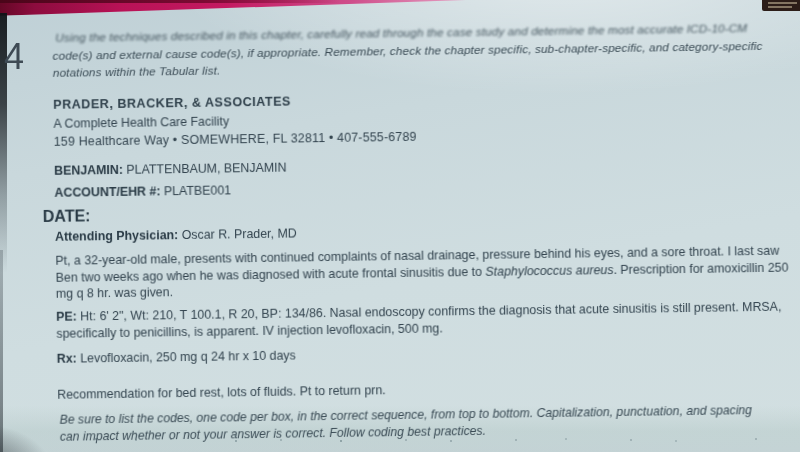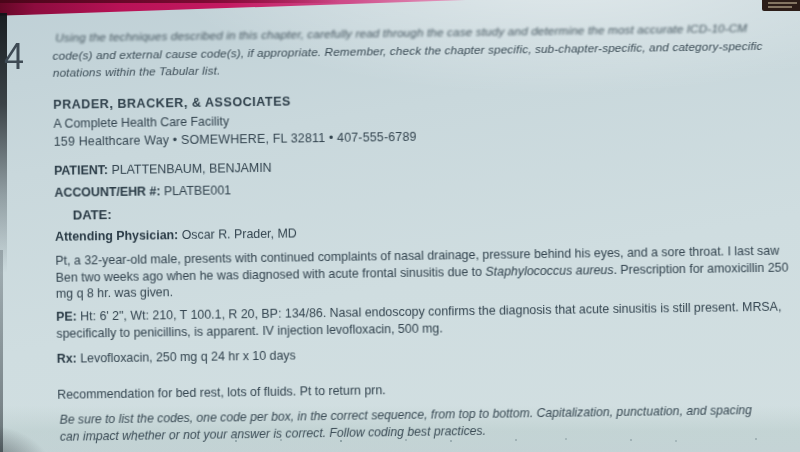--- a/index.html
+++ b/index.html
@@ -39,21 +39,21 @@
   .doc > div, .doc > p{position:absolute;margin:0;}
   .inst1{left:58px;top:26px;width:740px;font-size:11.8px;font-style:italic;white-space:nowrap;
     color:#45565f;filter:blur(.9px);letter-spacing:.1px;}
   .inst2{left:55px;top:43px;width:742px;font-size:11.8px;font-style:italic;line-height:17px;
     color:#3c4d57;filter:blur(.35px);letter-spacing:.1px;}
   .lh-name{left:55px;top:93px;font-size:12.6px;font-weight:700;letter-spacing:.5px;color:#2e3f4a;}
   .lh-tag{left:55px;top:112px;font-size:12.4px;}
   .lh-addr{left:55px;top:130px;font-size:12.4px;letter-spacing:.2px;}
   .row-patient{left:55px;top:159px;font-size:12.4px;}
   .row-account{left:55px;top:181px;font-size:12.4px;}
-  .row-date{left:73px;top:203px;font-size:13px;}
+  .row-date{left:43px;top:203px;font-size:16px;}
   .row-attending{left:55px;top:225px;font-size:12.4px;}
   .para-hpi{left:55px;top:248px;width:733px;font-size:12.4px;line-height:16.5px;}
   .para-pe{left:55px;top:304px;width:733px;font-size:12.4px;line-height:16.5px;}
   .row-rx{left:55px;top:347px;font-size:12.4px;}
   .row-rec{left:55px;top:383px;font-size:12.4px;}
   .para-footer{left:57px;top:407px;width:712px;font-size:12.2px;font-style:italic;line-height:17px;color:#3a4b55;}
   b{font-weight:700;color:#293a45;}
   .it{font-style:italic;}
   
   .specks{position:absolute;left:95px;top:438px;width:2px;height:2px;border-radius:50%;
@@ -87,21 +87,21 @@
   <div class="doc">
 
     <div class="inst1">Using the techniques described in this chapter, carefully read through the case study and determine the most accurate ICD-10-CM</div>
     <div class="inst2">code(s) and external cause code(s), if appropriate. Remember, check the chapter specific, sub-chapter-specific, and category-specific notations within the Tabular list.</div>
 
     <div class="lh-name">PRADER, BRACKER, &amp; ASSOCIATES</div>
     <div class="lh-tag">A Complete Health Care Facility</div>
     <div class="lh-addr">159 Healthcare Way • SOMEWHERE, FL 32811 • 407-555-6789</div>
 
     <div class="row-patient">
-      <b>PATIENT:</b>
+      <b>BENJAMIN:</b>
       <span>PLATTENBAUM, BENJAMIN</span>
     </div>
     <div class="row-account">
       <b>ACCOUNT/EHR #:</b>
       <span>PLATBE001</span>
     </div>
     <div class="row-date">
       <b>DATE:</b>
     </div>
     <div class="row-attending">

